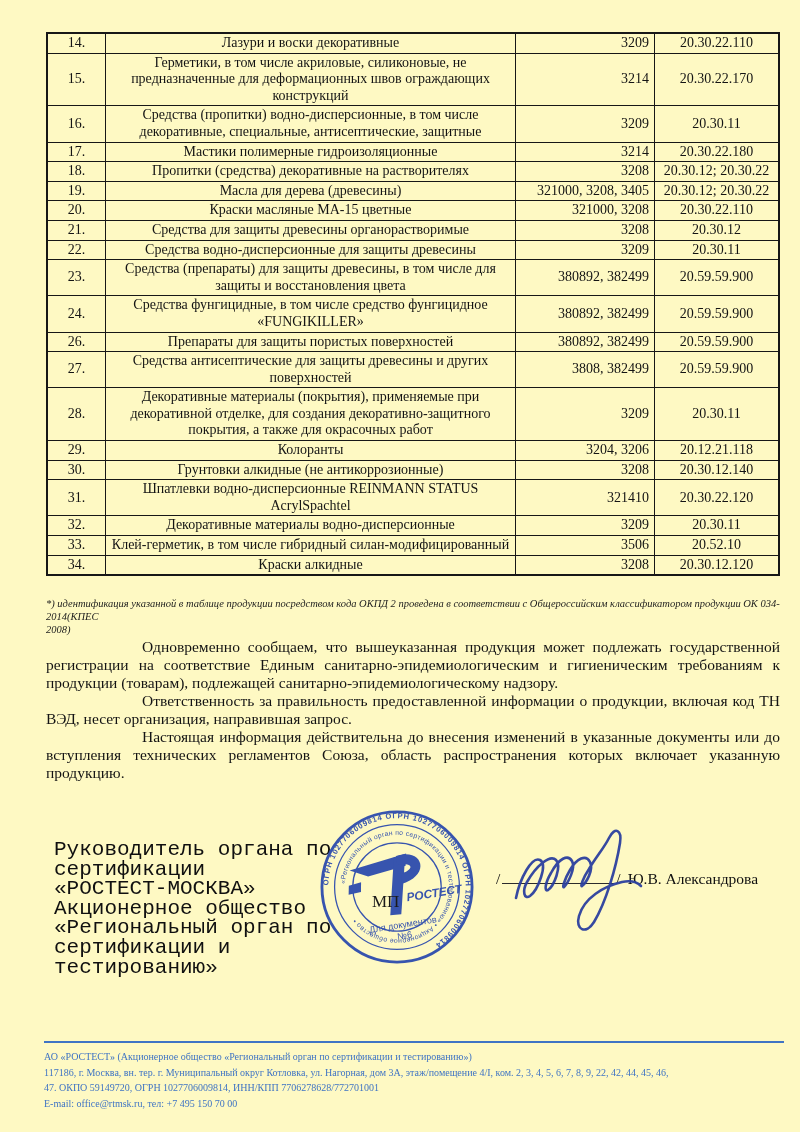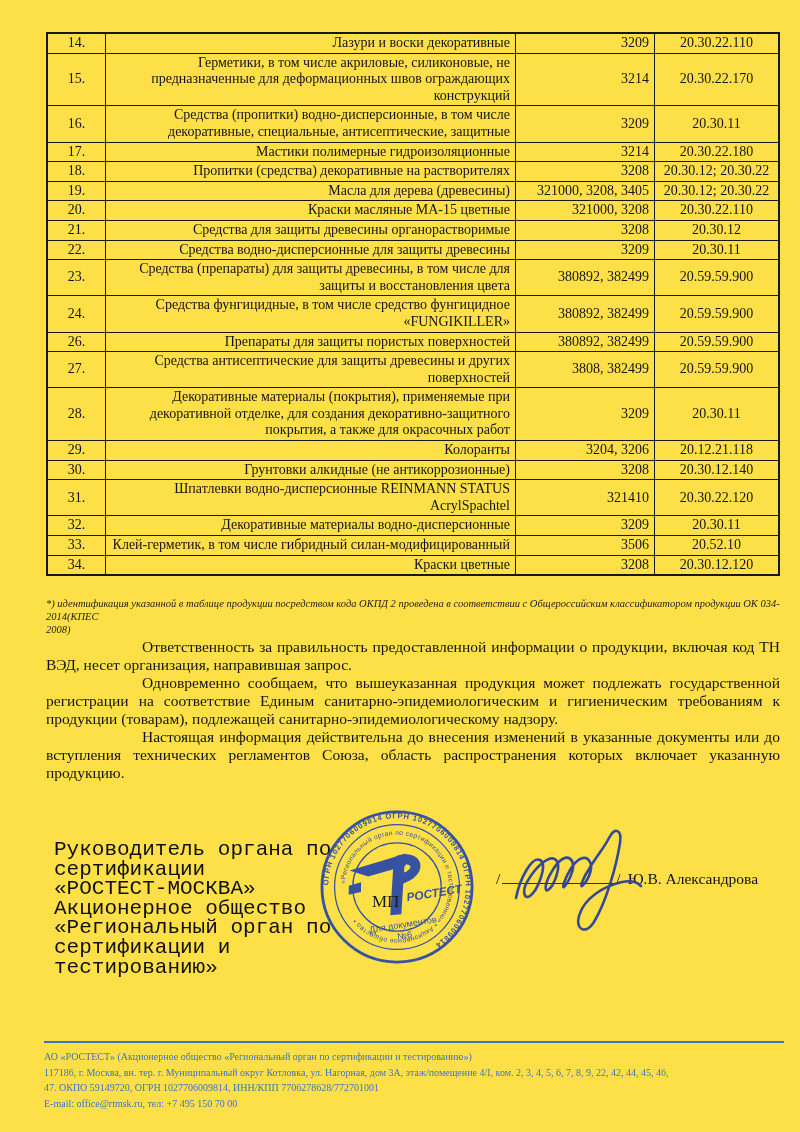--- a/index.html
+++ b/index.html
@@ -1,24 +1,24 @@
 <!DOCTYPE html>
 <html><head>
 <meta charset="utf-8">
 <style>
   * { margin:0; padding:0; box-sizing:border-box; }
   html,body { background:#ffffff; }
   body { width:800px; height:1132px; font-family:"Liberation Serif", serif; color:#141414; }
-  .page { position:relative; width:800px; height:1132px; background:#fde047; overflow:hidden; padding-top:32px; }
+  .page { position:relative; width:800px; height:1132px; background:#fef9c3; overflow:hidden; padding-top:32px; }
 
   
   table.products { border-collapse:collapse; margin-left:46px; width:734px; border:2px solid #171717; table-layout:fixed; }
   table.products td { border:1px solid #171717; font-size:14px; line-height:16.6px; padding:1px 5px; vertical-align:middle; }
   td.c-num  { width:8%;  text-align:center; }
-  td.c-desc { width:56%; text-align:right; }
+  td.c-desc { width:56%; text-align:center; }
   td.c-code { width:19%; text-align:right; }
   td.c-okpd { width:17%; text-align:center; }
 
   
   .footnote { margin:21px 0 2px 46px; width:734px; font-size:10.5px; line-height:13px;
               font-style:italic; white-space:pre-line; color:#1c1c1c; }
 
   
   .bodytext { margin-left:46px; width:734px; }
   .bodytext p { font-size:15.5px; line-height:18px; text-align:justify; text-indent:96px; }
@@ -156,33 +156,33 @@
           <td class="c-okpd">20.30.11</td>
         </tr>
         <tr>
           <td class="c-num">33.</td>
           <td class="c-desc">Клей-герметик, в том числе гибридный силан-модифицированный</td>
           <td class="c-code">3506</td>
           <td class="c-okpd">20.52.10</td>
         </tr>
         <tr>
           <td class="c-num">34.</td>
-          <td class="c-desc">Краски цветные</td>
+          <td class="c-desc">Краски алкидные</td>
           <td class="c-code">3208</td>
           <td class="c-okpd">20.30.12.120</td>
         </tr>
       </tbody>
   </table>
 
   <div class="footnote">*) идентификация указанной в таблице продукции посредством кода ОКПД 2 проведена в соответствии с Общероссийским  классификатором продукции ОК 034-2014(КПЕС
 2008)</div>
 
   <div class="bodytext">
+    <p>Одновременно сообщаем, что вышеуказанная продукция может подлежать государственной регистрации на соответствие Единым санитарно-эпидемиологическим и гигиеническим требованиям к продукции (товарам), подлежащей санитарно-эпидемиологическому надзору.</p>
     <p>Ответственность за правильность предоставленной информации о продукции, включая код ТН ВЭД, несет организация, направившая запрос.</p>
-    <p>Одновременно сообщаем, что вышеуказанная продукция может подлежать государственной регистрации на соответствие Единым санитарно-эпидемиологическим и гигиеническим требованиям к продукции (товарам), подлежащей санитарно-эпидемиологическому надзору.</p>
     <p>Настоящая информация действительна до внесения изменений в указанные документы или до вступления технических регламентов Союза, область распространения которых включает указанную продукцию.</p>
   </div>
 
   <div class="role-text">Руководитель органа по
 сертификации
 «РОСТЕСТ-МОСКВА»
 Акционерное общество
 «Региональный орган по
 сертификации и тестированию»</div>
 

